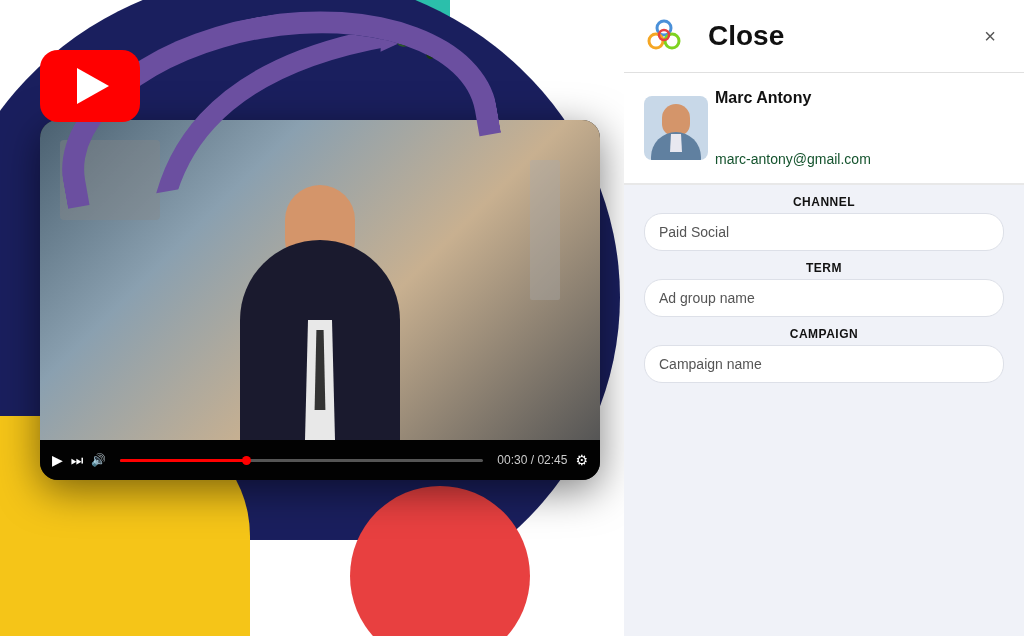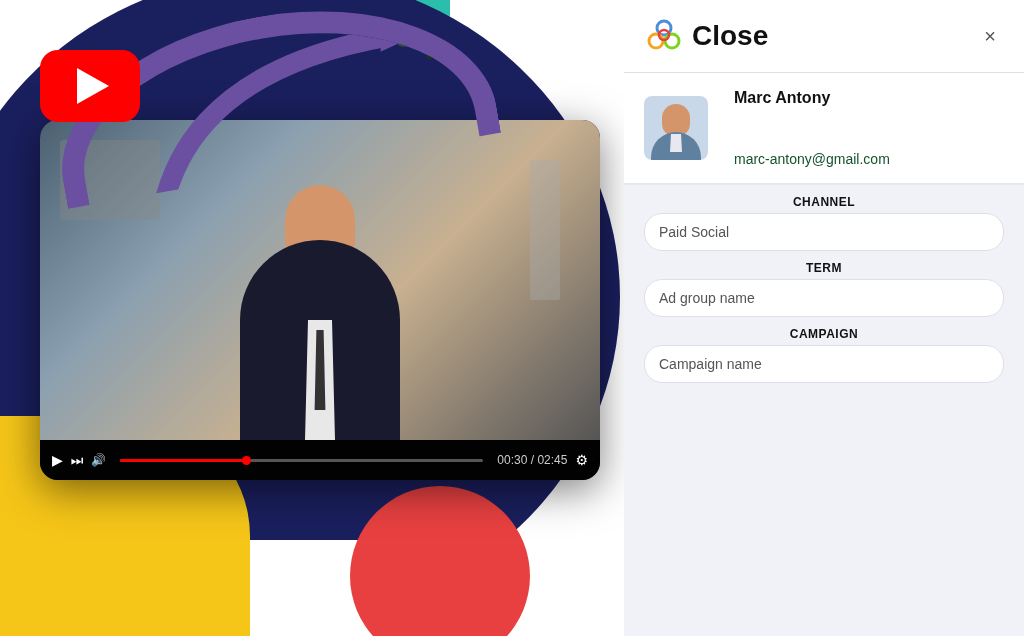--- a/index.html
+++ b/index.html
@@ -260,21 +260,21 @@
       overflow-y: auto;
       z-index: 20;
     }
 
     
     .panel-header {
       background: #fff;
       padding: 16px 20px;
       display: flex;
       align-items: center;
-      gap: 8px;
+      gap: 24px;
       border-bottom: 1px solid #e0e0e0;
     }
     .close-logo {
       width: 40px;
       height: 40px;
     }
     .close-title {
       font-size: 28px;
       font-weight: 600;
       color: #111;
@@ -291,21 +291,21 @@
       font-size: 20px;
       font-weight: 300;
     }
 
     
     .user-info {
       background: #fff;
       padding: 16px 20px;
       display: flex;
       align-items: center;
-      gap: 26px;
+      gap: 7px;
       border-bottom: 2px solid #e8e8e8;
     }
     .user-avatar {
       width: 64px;
       height: 64px;
       border-radius: 8px;
       background: #c8d8e8;
       overflow: hidden;
       flex-shrink: 0;
       position: relative;

